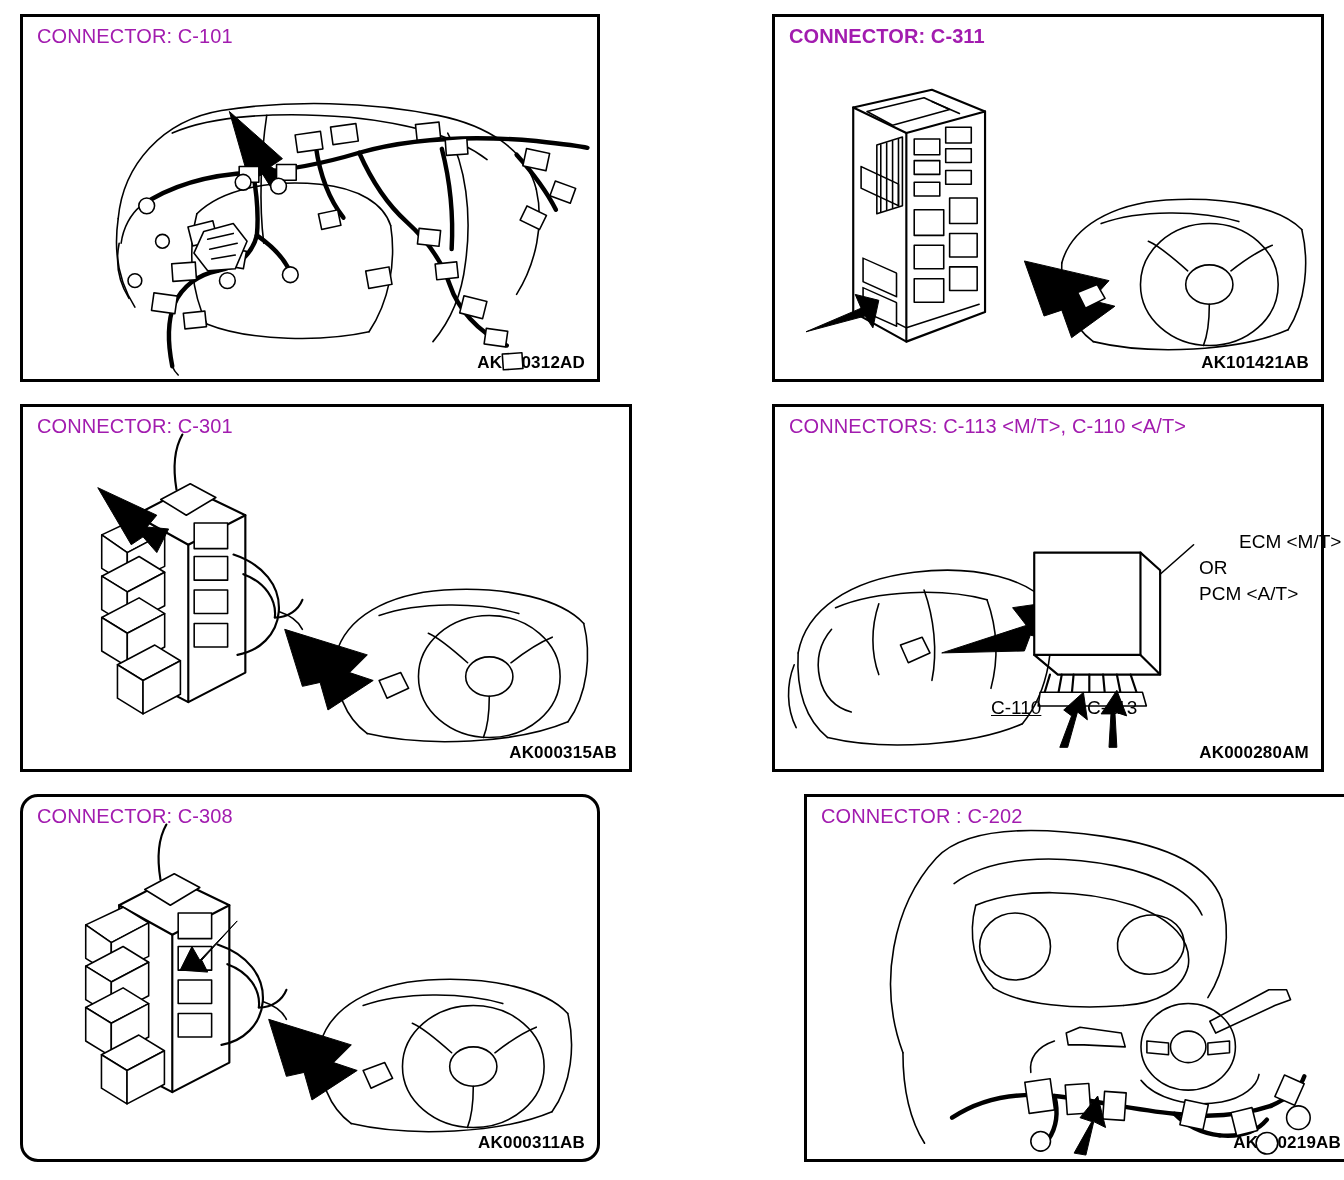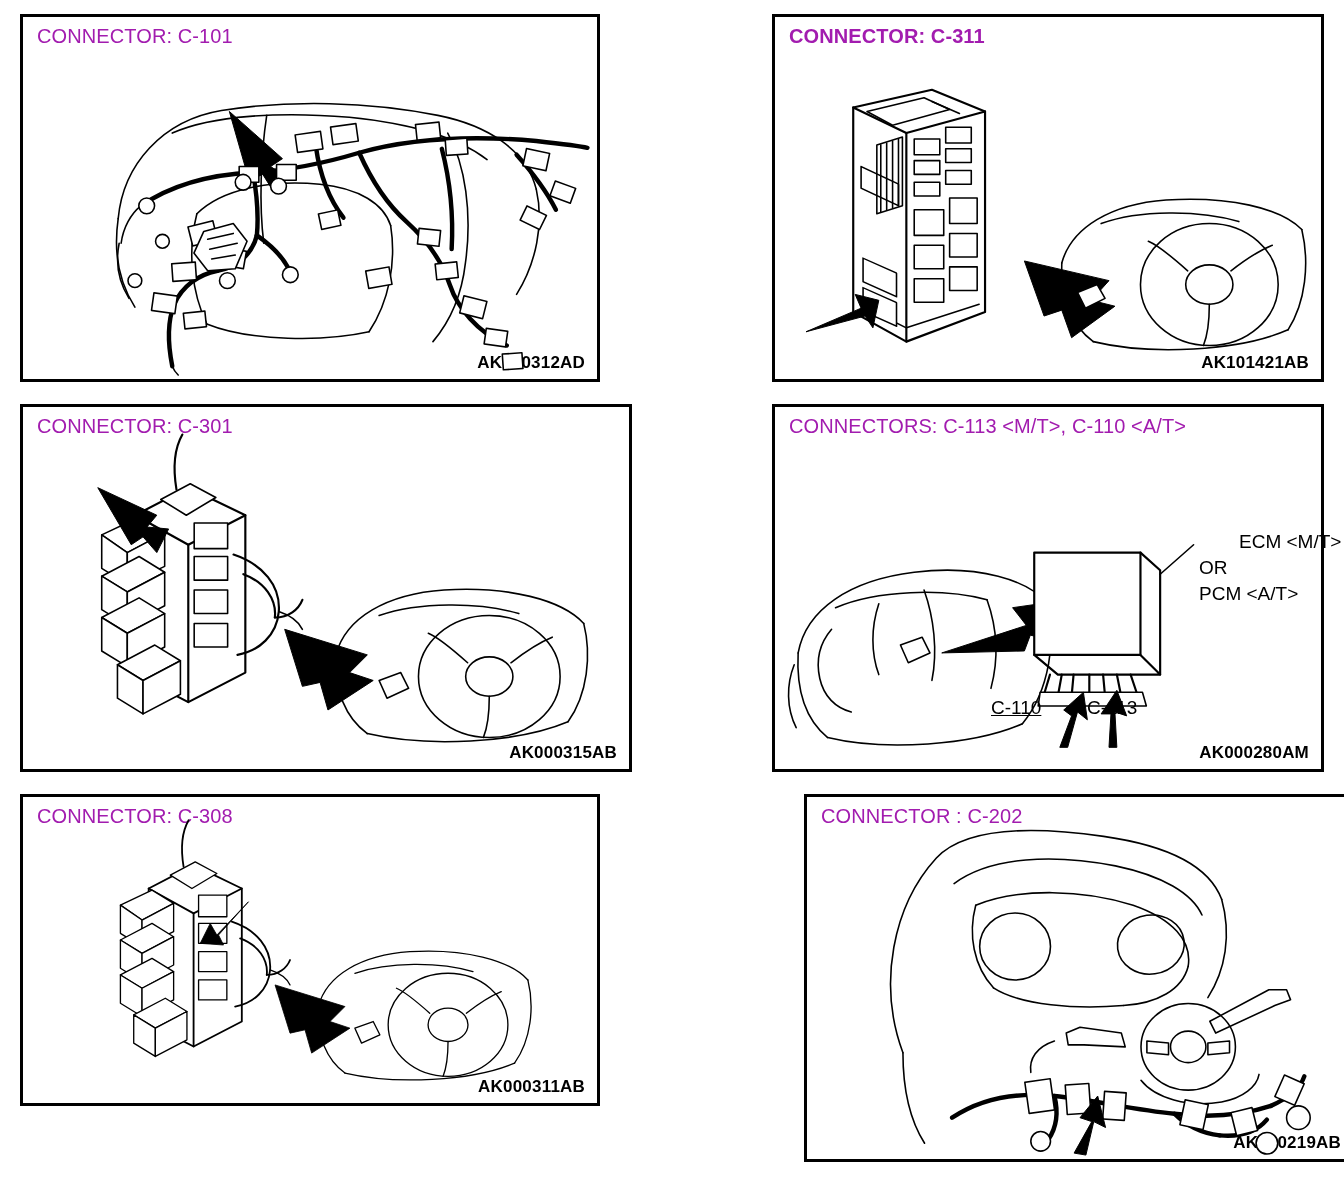--- a/index.html
+++ b/index.html
@@ -305,21 +305,21 @@
       <path class="fillk" d="M296 346 L 306 310 L 316 318 L 312 290 L 292 308 L 300 314 L 288 346 Z"></path>
       <path class="fillk" d="M346 346 L 344 310 L 356 314 L 346 288 L 330 312 L 340 312 L 338 346 Z"></path>
     </svg>
     <div class="lbl" style="left:424px; top:124px;margin-left:40px;">ECM &lt;M/T&gt;</div>
     <div class="lbl" style="left:424px; top:150px;">OR</div>
     <div class="lbl" style="left:424px; top:176px;">PCM &lt;A/T&gt;</div>
     <div class="lbl" style="left:216px; top:290px;text-decoration:underline;">C-110</div>
     <div class="lbl" style="left:312px; top:290px;">C-113</div>
   </div>
 
-  <div class="panel" style="left:20px; top:794px; width:580px; height:312px;">
+  <div class="panel" style="left:20px; top:794px; width:580px; height:368px;border-radius:18px;">
     <div class="panel-title">CONNECTOR: C-308</div>
     <div class="panel-code">AK000311AB</div>
     <svg class="art" viewBox="0 0 580 368">
 
       <path class="fillw" d="M96 110 L 150 82 L 208 110 L 208 270 L 150 300 L 96 272 Z"></path>
       <path class="ln" d="M96 110 L 150 140 L 150 300"></path>
       <path class="ln" d="M150 140 L 208 110"></path>
       <g class="fillw-thin">
         <path d="M62 130 L 100 112 L 126 128 L 88 148 Z"></path>
         <path d="M62 130 L 62 164 L 88 180 L 88 148 Z"></path>

